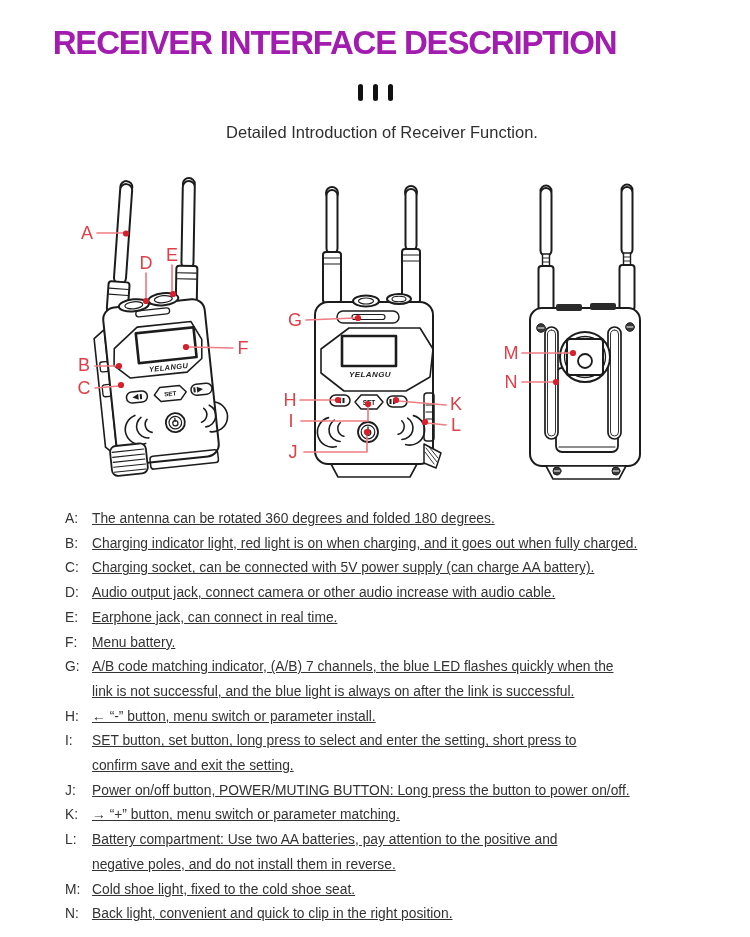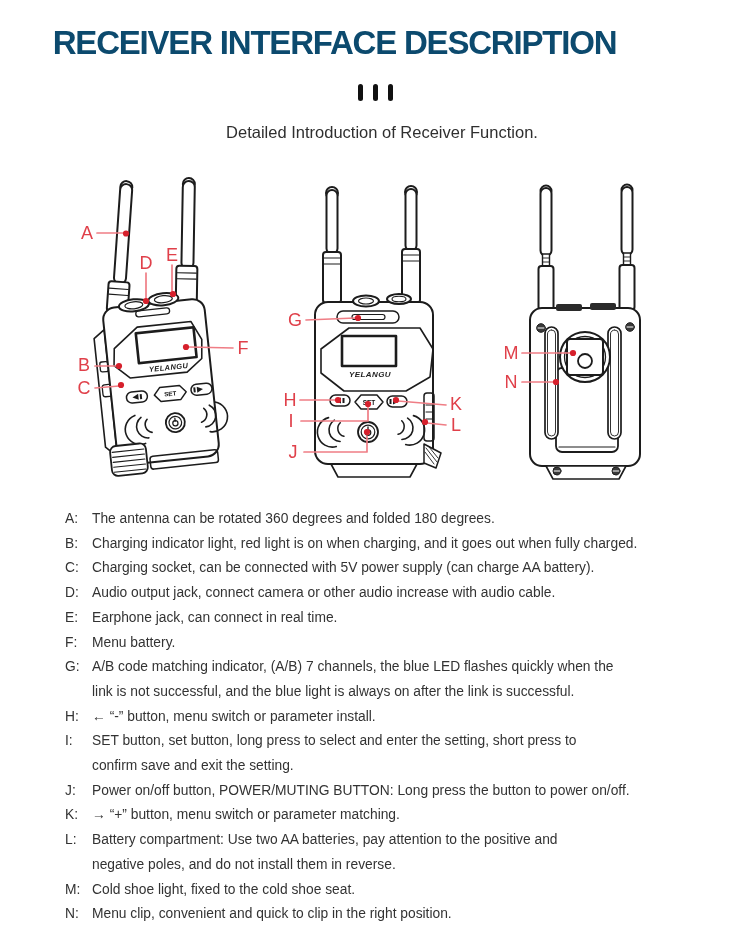--- a/index.html
+++ b/index.html
@@ -1,34 +1,34 @@
 <!DOCTYPE html>
 <html><head>
 <meta charset="utf-8">
 <style>
   html,body{margin:0;padding:0;background:#fff;}
   #page{position:relative;width:750px;height:937px;background:#fff;overflow:hidden;
         font-family:"Liberation Sans",sans-serif;}
   
   .title{position:absolute;left:0;top:24px;width:669px;text-align:center;
-         font-size:33px;font-weight:bold;letter-spacing:-1.2px;color:#0c4a6e;}
+         font-size:33px;font-weight:bold;letter-spacing:-1.2px;color:#a21caf;}
   .bars{position:absolute;left:0;top:84px;width:750px;text-align:center;height:18px;}
   .bars span{display:inline-block;width:5px;height:17px;border-radius:3px;background:#111;
              margin:0 5px;vertical-align:top;}
   .subtitle{position:absolute;left:7px;top:123px;width:750px;text-align:center;
             font-size:16.5px;color:#2f2f2f;}
   
   #diagram-svg{position:absolute;left:0;top:0;}
   .callout{position:absolute;transform:translate(-50%,-50%);color:#e0404a;
            font-size:18px;font-weight:400;line-height:1;}
   
   .legend{position:absolute;left:0;top:507px;width:750px;padding-left:65px;box-sizing:border-box;}
   .row{display:flex;align-items:flex-start;}
   .key{flex:0 0 27px;width:27px;color:#333;font-size:13.8px;line-height:24.7px;}
-  .txt{color:#333;font-size:13.8px;line-height:24.7px;white-space:pre-wrap;width:645px;}
+  .txt{color:#333;font-size:13.8px;line-height:24.7px;white-space:pre-wrap;width:645px;text-decoration:underline;}
   svg text.brand{font-family:"Liberation Sans",sans-serif;font-style:italic;font-weight:bold;
                  fill:#222;letter-spacing:.4px;}
   svg text.setlbl{font-family:"Liberation Sans",sans-serif;font-weight:bold;fill:#111;}
 </style>
 </head>
 <body>
 
 <div id="page">
 
   <div class="title">RECEIVER INTERFACE DESCRIPTION</div>
@@ -350,16 +350,16 @@
         <span class="key">L:</span>
         <span class="txt">Battery compartment: Use two AA batteries, pay attention to the positive and
 negative poles, and do not install them in reverse.</span>
       </div>
     <div class="row">
         <span class="key">M:</span>
         <span class="txt">Cold shoe light, fixed to the cold shoe seat.</span>
       </div>
     <div class="row">
         <span class="key">N:</span>
-        <span class="txt">Menu clip, convenient and quick to clip in the right position.</span>
+        <span class="txt">Back light, convenient and quick to clip in the right position.</span>
       </div>
   </div>
 </div>
 
 </body></html>

